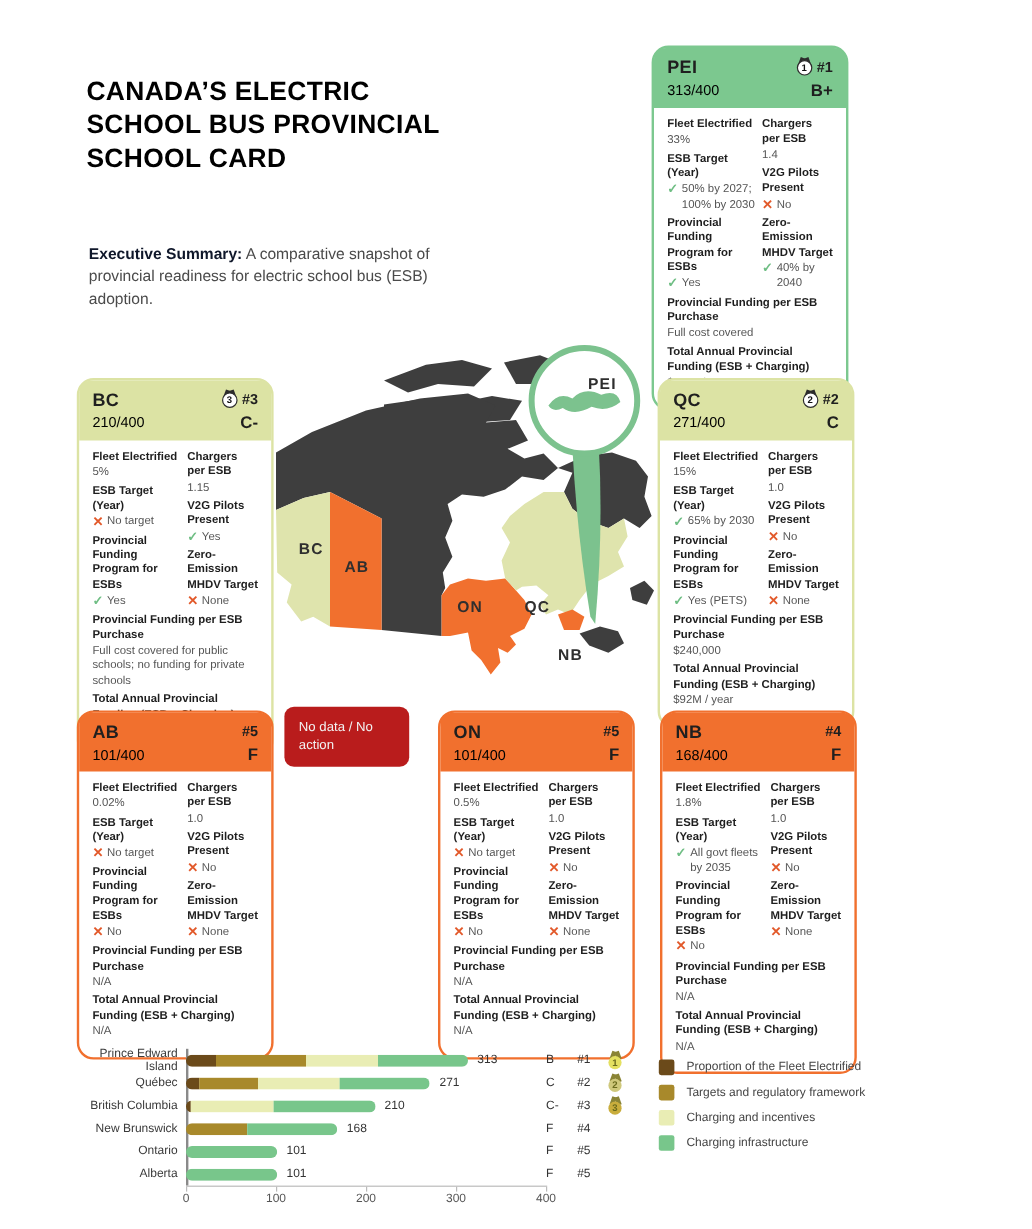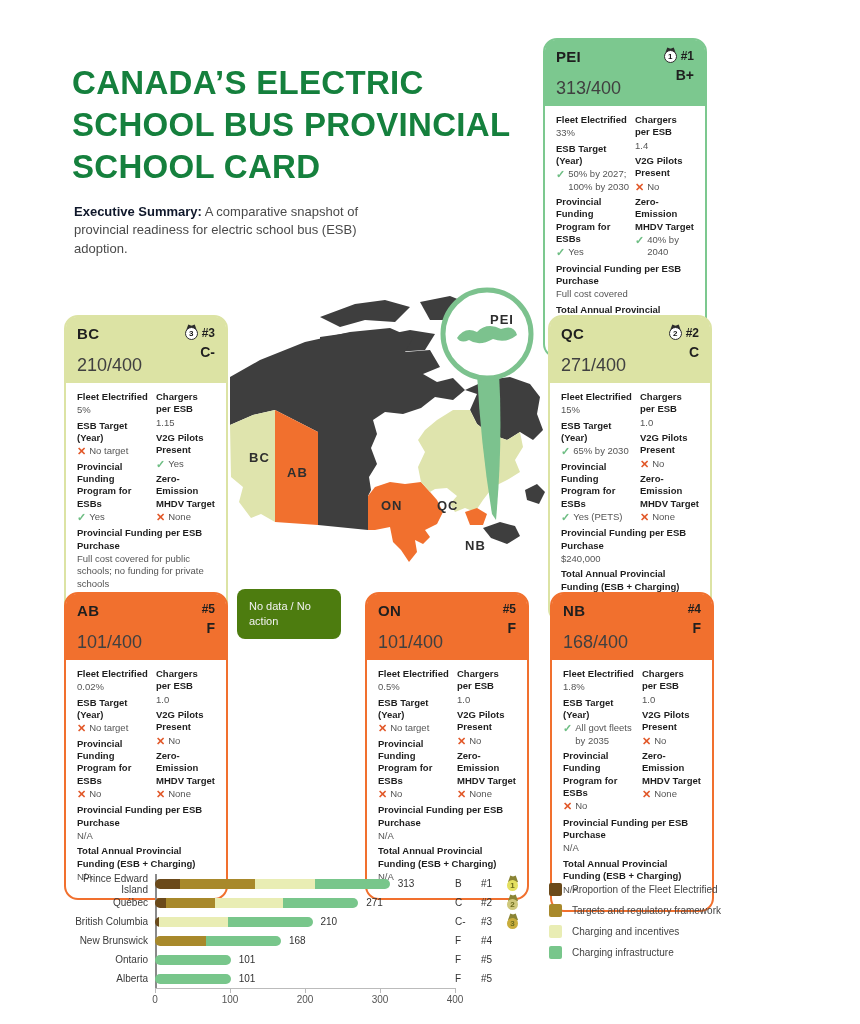--- a/index.html
+++ b/index.html
@@ -1,38 +1,38 @@
 <!DOCTYPE html>
 <html><head>
 <meta charset="utf-8">
 <style>
   html,body{margin:0;padding:0;background:#fff;}
   .page{position:relative;width:860px;height:1024px;background:#fff;overflow:hidden;
         font-family:"Liberation Sans",sans-serif;color:#2d2d2d;}
 
   
-  .title{position:absolute;left:72px;top:62px;width:470px;font-size:33px;font-weight:700;
-         color:#15803d;line-height:1.27;letter-spacing:.3px;}
+  .title{position:absolute;left:72px;top:62px;width:470px;font-size:22px;font-weight:700;
+         color:#000000;line-height:1.27;letter-spacing:.3px;}
   .summary{position:absolute;left:74px;top:203px;width:325px;font-size:13px;line-height:1.42;color:#4a4a4a;}
   .summary b{color:#0f172a;}
 
   
   .card{position:absolute;width:164px;border:2px solid var(--c);border-radius:14px;background:#fff;box-sizing:border-box;}
   .theme-green{--c:#7cc88f;}
   .theme-pale{--c:#dce3a4;}
   .theme-orange{--c:#f1702e;}
   .card-pei{left:543px;top:38px;}
   .card-bc{left:64px;top:315px;}
   .card-qc{left:548px;top:315px;}
   .card-ab{left:64px;top:592px;}
   .card-on{left:365px;top:592px;}
   .card-nb{left:550px;top:592px;}
   .card-header{background:var(--c);border-radius:10px 10px 0 0;padding:8px 11px 7px;display:flex;justify-content:space-between;}
   .ch-name{font-size:15px;font-weight:800;color:#1f1f1f;letter-spacing:.3px;}
-  .ch-score{font-size:18px;color:#404040;margin-top:13px;}
+  .ch-score{font-size:12px;color:#000000;margin-top:3px;}
   .ch-right{text-align:right;}
   .ch-rank{font-size:12px;font-weight:700;color:#1f1f1f;display:flex;align-items:flex-end;gap:4px;justify-content:flex-end;}
   .ch-grade{font-size:14px;font-weight:800;color:#1f1f1f;margin-top:4px;}
   .medal{position:relative;width:13px;height:15px;display:inline-block;}
   .medal i{position:absolute;top:0;width:4px;height:7px;background:#2c2c2c;}
   .medal i.r1{left:2px;transform:rotate(20deg);}
   .medal i.r2{left:7px;transform:rotate(-20deg);}
   .medal b{position:absolute;bottom:0;left:0;width:11px;height:11px;border-radius:50%;background:#fff;
            border:1px solid #2c2c2c;font-size:8px;line-height:11px;text-align:center;color:#111;font-style:normal;}
   .card-body{padding:8px 11px 11px;}
@@ -41,21 +41,21 @@
   .colR{flex:1;min-width:0;}
   .f-label{font-weight:700;font-size:9.5px;color:#1e1e1e;line-height:1.3;}
   .f-value{font-size:9.5px;color:#555;line-height:1.3;margin:1px 0 3px;display:flex;align-items:flex-start;}
   .f-value .vtext{min-width:0;}
   .vicon{font-weight:700;margin-right:3px;font-size:11px;line-height:1.1;flex:none;}
   .vicon.check{color:#6fbe84;}
   .vicon.cross{color:#e2592a;}
   .fullw{margin-top:1px;}
 
   
-  .nodata{position:absolute;left:237px;top:589px;width:80px;background:#4d7c0f;color:#f2f2f2;
+  .nodata{position:absolute;left:237px;top:589px;width:80px;background:#b91c1c;color:#f2f2f2;
           border-radius:8px;padding:10px 12px;font-size:11px;line-height:1.35;}
 
   
   .mapwrap{position:absolute;left:225px;top:282px;width:320px;height:292px;}
 
   
   .chart{position:absolute;left:58px;top:874px;width:760px;font-size:10px;}
   .crow{display:flex;align-items:center;height:19px;}
   .clabel{width:97px;text-align:right;padding-right:7px;color:#3a3a3a;flex:none;box-sizing:border-box;}
   .cbarzone{width:300px;position:relative;flex:none;height:19px;}

